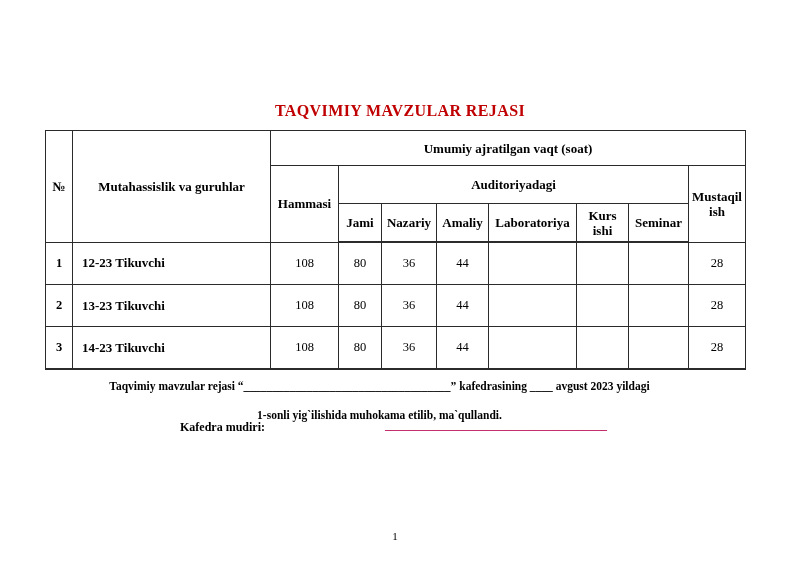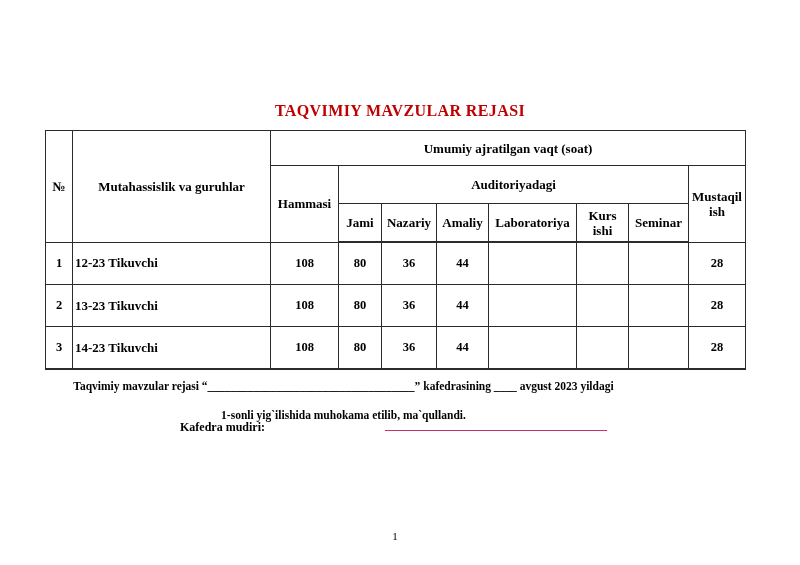--- a/index.html
+++ b/index.html
@@ -43,30 +43,30 @@
   table.sched th {
     font-size: 13px; font-weight: bold; line-height: 15px;
   }
   tr.hr1 th { height: 34px; }
   tr.hr2 th { height: 37px; }
   tr.hr3 th { height: 37px; }
   
   tr.hr3 th, th.hb { border-bottom: 2px solid #2b2b2b; }
   tr.last td { border-bottom: 2px solid #2b2b2b; }
 
-  tr.datarow td { height: 41px; font-size: 12.5px; font-weight: bold; }
+  tr.datarow td { height: 41px; font-size: 12.5px; font-weight: normal; }
   tr.datarow td.no { font-weight: bold; }
   tr.datarow td.group {
-    text-align: left; padding-left: 2px; font-weight: bold; font-size: 13px;
+    text-align: left; padding-left: 9px; font-weight: bold; font-size: 13px;
   }
 
   
   .f1, .f2 {
     position: absolute; left: 0; width: 687px; text-align: center;
-    font-size: 11.5px; font-weight: bold; line-height: 14px;
+    font-size: 11.5px; font-weight: bold; line-height: 14px; padding-left: 36px;
   }
   .f1 { top: 379px; }
   .f2 { top: 408px; }
   .f3-label {
     position: absolute; top: 420px; left: 180px;
     font-size: 12px; font-weight: bold;
   }
   .sig-line {
     position: absolute; top: 418px; left: 385px;
     font-size: 12px; font-weight: bold; color: #be185d;

